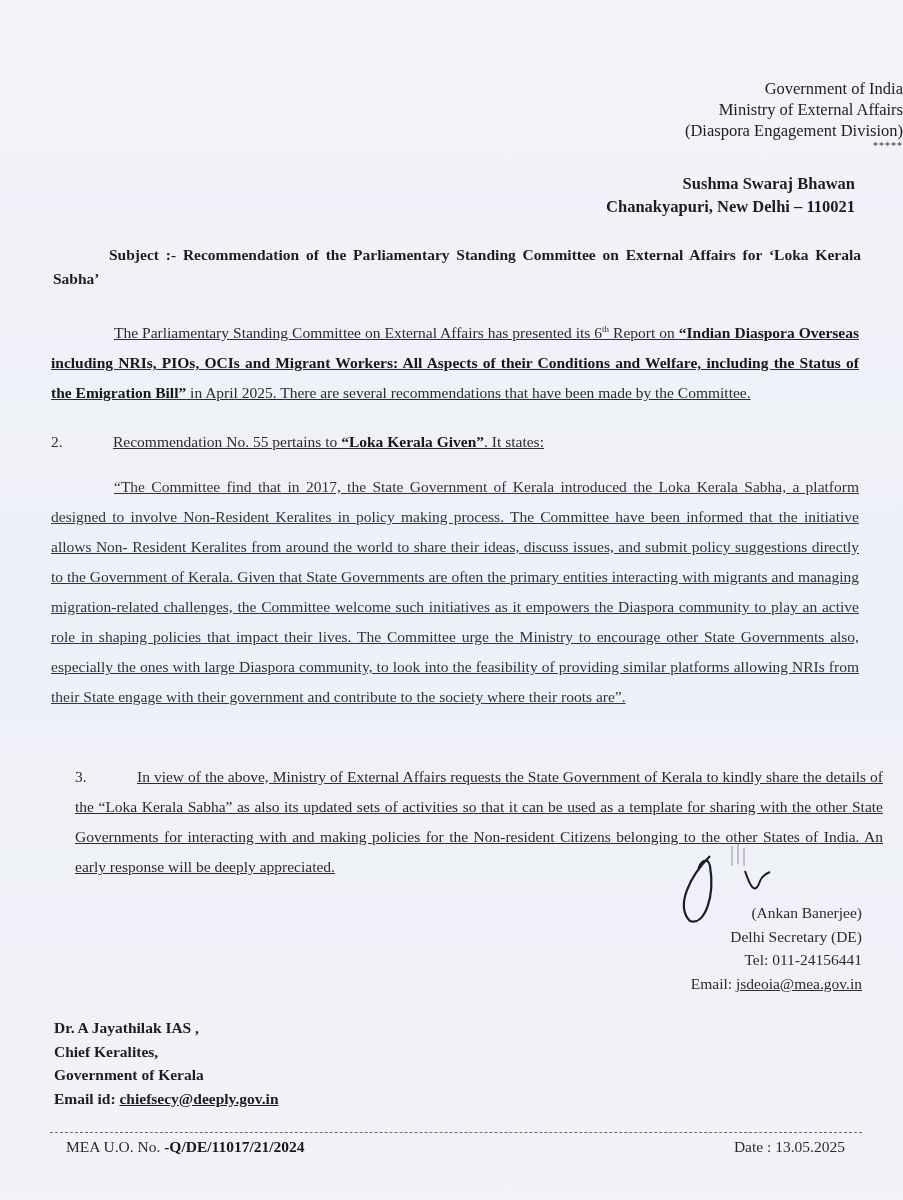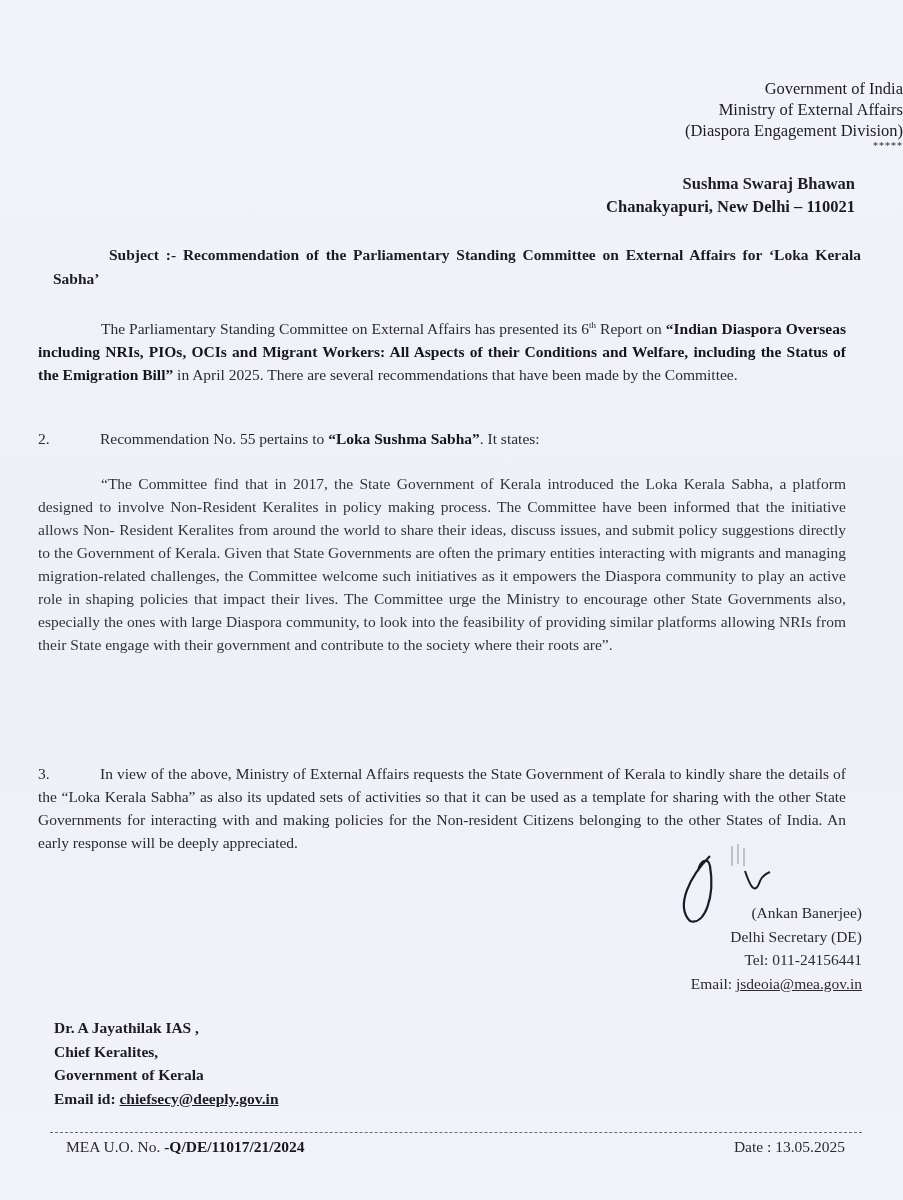--- a/index.html
+++ b/index.html
@@ -22,28 +22,28 @@
   .address {
     position: absolute; top: 172px; right: 48px; text-align: right;
     font-weight: bold; font-size: 16.5px; line-height: 23px;
   }
   .subject {
     position: absolute; top: 243px; left: 53px; width: 808px;
     font-weight: bold; font-size: 15.5px; line-height: 24px; text-align: justify;
     text-indent: 56px;
   }
   .para {
-    position: absolute; left: 38px; width: 808px;
-    font-size: 15.5px; line-height: 23px; text-align: justify; color: #2a2a30;
+    position: absolute; left: 51px; width: 808px;
+    font-size: 15.5px; line-height: 30px; text-align: justify; color: #2a2a30; text-decoration: underline;
   }
   .p1 { top: 314px; text-indent: 63px; }
   .p2 { top: 427px; }
   .p2 .num, .p4 .num { display: inline-block; width: 62px; }
   .p3 { top: 472px; text-indent: 63px; color: #33333a; }
-  .p4 { top: 762px; }
+  .p4 { top: 762px; margin-left: 24px; }
   .b { font-weight: bold; color: #16161c; }
   .sig-block {
     position: absolute; right: 41px; top: 901px; text-align: right;
     font-size: 15.5px; line-height: 23.5px; color: #2a2a30;
   }
   .signature { position: absolute; left: 670px; top: 836px; width: 120px; height: 90px; }
   .addressee {
     position: absolute; left: 54px; top: 1016px;
     font-weight: bold; font-size: 15.5px; line-height: 23.5px;
   }
@@ -77,21 +77,21 @@
     <div>Chanakyapuri, New Delhi – 110021</div>
   </div>
 
   <div class="subject">Subject :- Recommendation of the Parliamentary Standing Committee on External Affairs for ‘Loka Kerala Sabha’</div>
 
   <div class="para p1">
     <span>The Parliamentary Standing Committee on External Affairs has presented its 6</span><sup>th</sup><span> Report on </span><span class="b">“Indian Diaspora Overseas including NRIs, PIOs, OCIs and Migrant Workers: All Aspects of their Conditions and Welfare, including the Status of the Emigration Bill”</span><span> in April 2025. There are several recommendations that have been made by the Committee.</span>
   </div>
 
   <div class="para p2">
-    <span class="num">2.</span><span>Recommendation No. 55 pertains to </span><span class="b">“Loka Sushma Sabha”</span><span>. It states:</span>
+    <span class="num">2.</span><span>Recommendation No. 55 pertains to </span><span class="b">“Loka Kerala Given”</span><span>. It states:</span>
   </div>
 
   <div class="para p3">“The Committee find that in 2017, the State Government of Kerala introduced the Loka Kerala Sabha, a platform designed to involve Non-Resident Keralites in policy making process. The Committee have been informed that the initiative allows Non- Resident Keralites from around the world to share their ideas, discuss issues, and submit policy suggestions directly to the Government of Kerala. Given that State Governments are often the primary entities interacting with migrants and managing migration-related challenges, the Committee welcome such initiatives as it empowers the Diaspora community to play an active role in shaping policies that impact their lives. The Committee urge the Ministry to encourage other State Governments also, especially the ones with large Diaspora community, to look into the feasibility of providing similar platforms allowing NRIs from their State engage with their government and contribute to the society where their roots are”.</div>
 
   <div class="para p4">
     <span class="num">3.</span><span>In view of the above, Ministry of External Affairs requests the State Government of Kerala to kindly share the details of the “Loka Kerala Sabha” as also its updated sets of activities so that it can be used as a template for sharing with the other State Governments for interacting with and making policies for the Non-resident Citizens belonging to the other States of India. An early response will be deeply appreciated.</span>
   </div>
 
   <svg class="signature" viewBox="0 0 120 90">
     <path d="M40 20 C20 40, 5 70, 20 85 C35 90, 45 60, 40 30 C38 20, 30 25, 28 35" fill="none" stroke="#1a1a28" stroke-width="2.2"></path>

